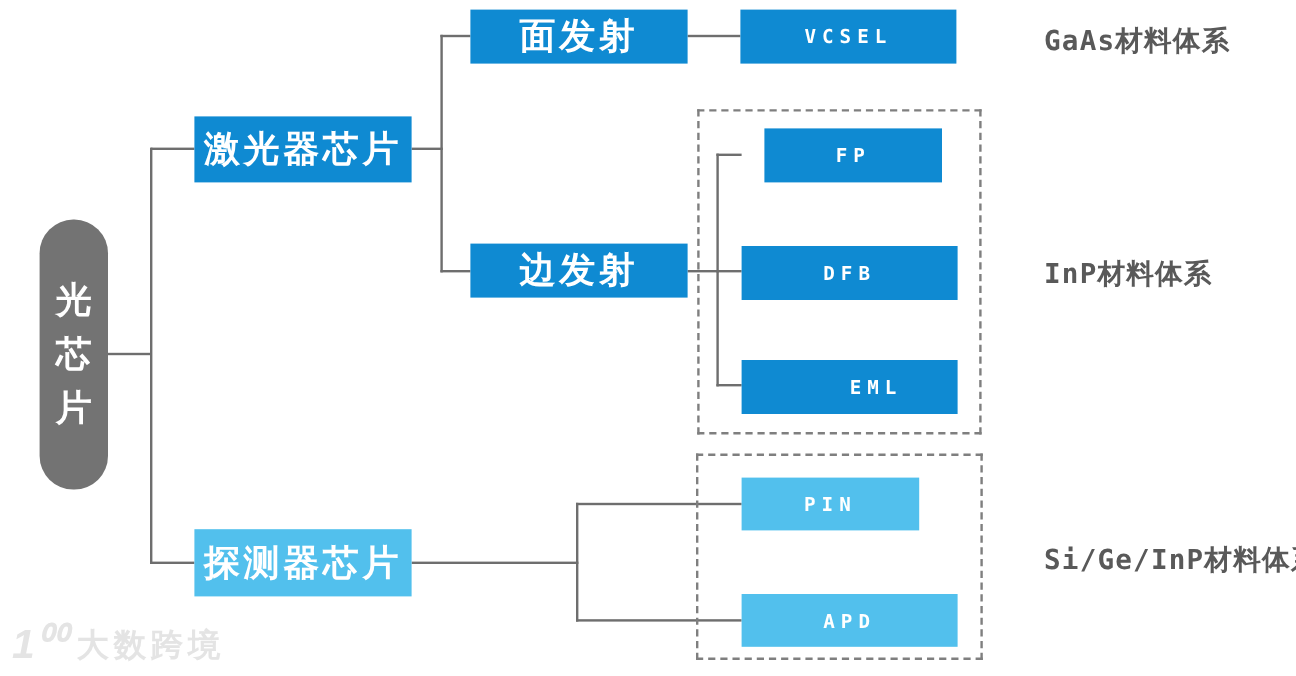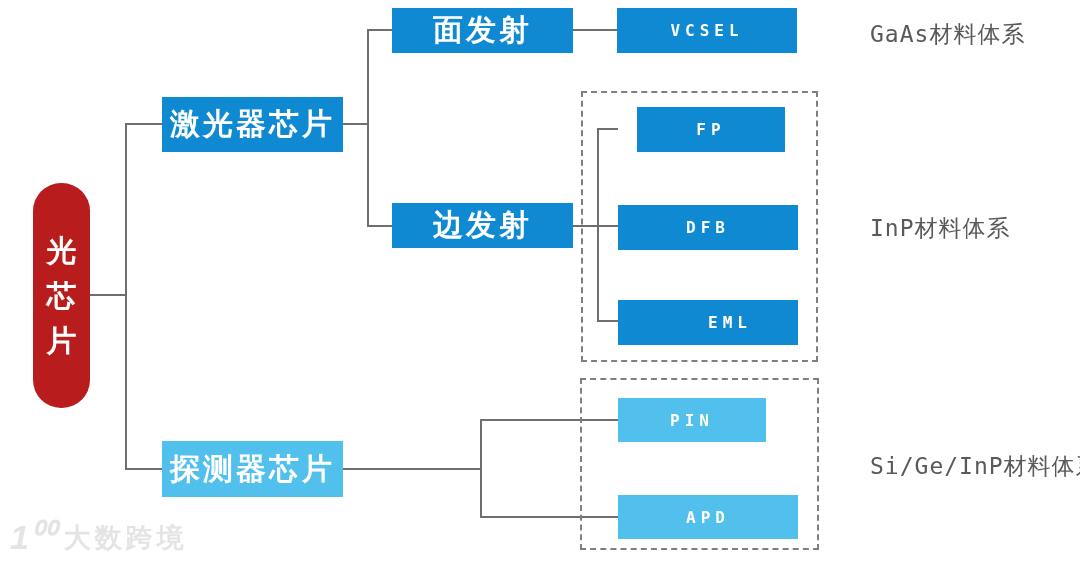--- a/index.html
+++ b/index.html
@@ -9,21 +9,21 @@
     background:#ffffff;
     overflow:hidden;
     font-family:"Liberation Sans",sans-serif;
   }
   .node{
     position:absolute;
     display:flex;align-items:center;justify-content:center;
     color:#ffffff;font-weight:bold;
     box-sizing:border-box;
   }
-  .dark{background:#b91c1c;border-radius:28px;}
+  .dark{background:#737373;border-radius:28px;}
   .blue{background:#0f8ad2;font-family:Liberation Serif, serif;}
   .light{background:#52c0ed;}
   .cjk{font-size:30px;letter-spacing:3px;}
   .latin{
     font-family:"DejaVu Sans Mono","Liberation Mono",monospace;
     font-size:16px;letter-spacing:5px;font-weight:bold;
   }
   #root-node{
     left:33px;top:183px;width:57px;height:225px;
     font-size:30px;line-height:1.5;
@@ -48,21 +48,21 @@
     background:transparent;
   }
   #laser-group   {left:581px;top:91px; width:237px;height:271px;}
   #detector-group{left:580px;top:378px;width:239px;height:172px;}
   .hline,.vline{position:absolute;background:#6e6e6e;}
   .hline{height:2px;}
   .vline{width:2px;}
   .material-label{
     position:absolute;
     font-family:"DejaVu Sans Mono","Liberation Mono",monospace;
-    font-weight:normal;
+    font-weight:bold;
     font-size:23px;
     color:#595959;
     letter-spacing:1px;
     white-space:nowrap;
   }
   #material-gaas   {left:870px;top:19px;}
   #material-inp    {left:870px;top:213px;}
   #material-sigeinp{left:870px;top:451px;}
   #watermark{
     position:absolute;left:10px;top:520px;

